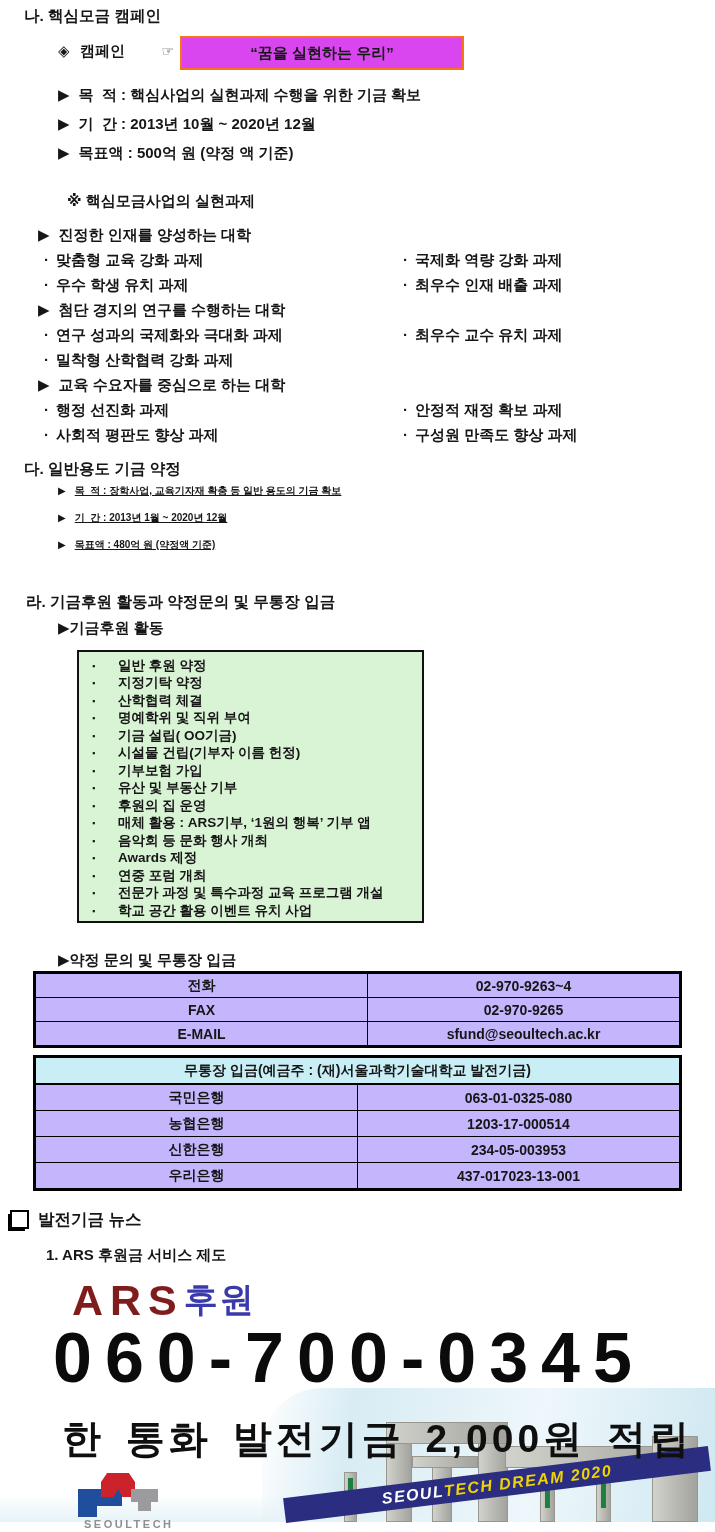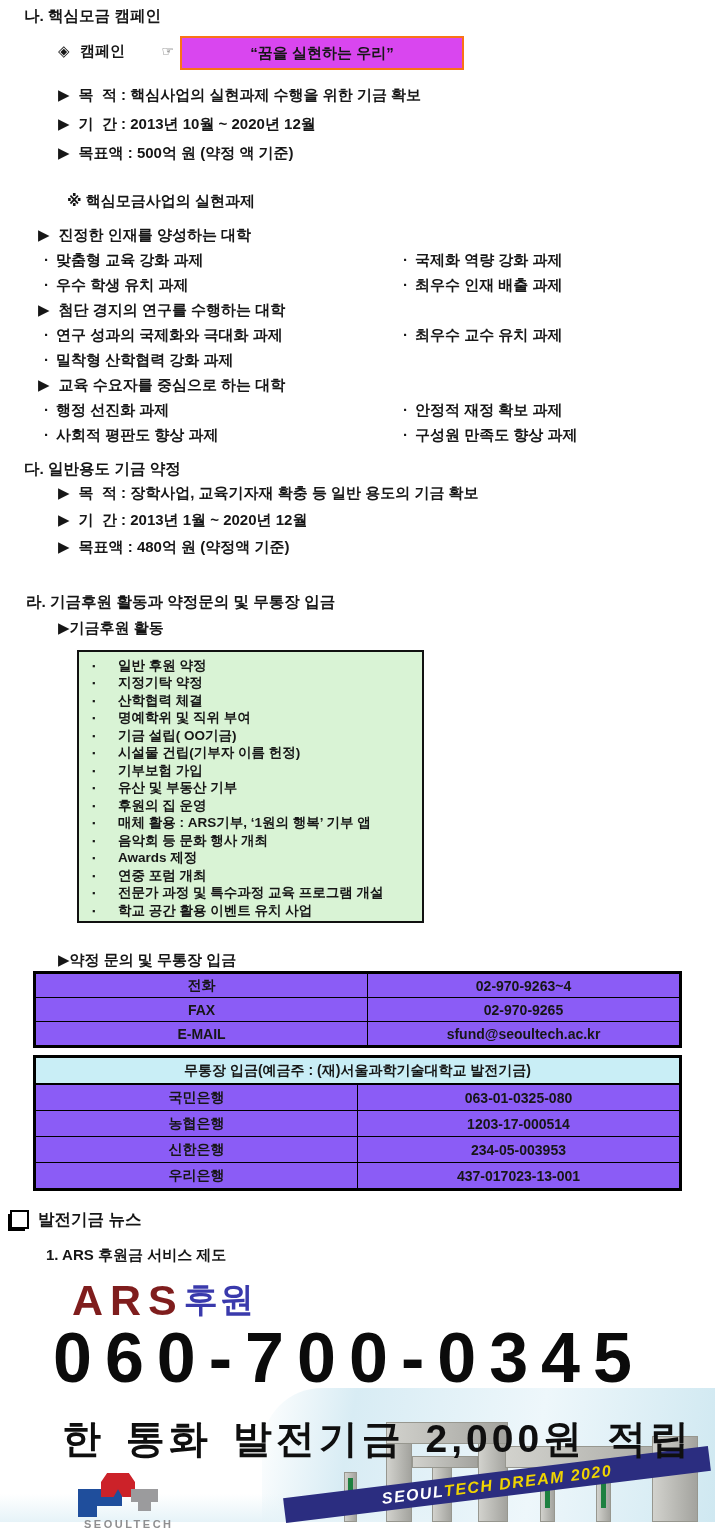--- a/index.html
+++ b/index.html
@@ -10,38 +10,38 @@
   .m{display:inline-block;margin-right:9px;}
   .b-text{white-space:pre;}
 
   
   .sec-title{font-size:15.5px;}
   .camp-label{font-size:15px;}
   .pointer{font-size:14px;color:#4a4a4a;}
   .slogan-box{left:180px;top:36px;width:280px;height:30px;background:#d946ef;border:2px solid #f97316;
               display:flex;align-items:center;justify-content:center;font-size:15px;}
   .b-line{height:29px;font-size:15px;}
-  .b-line3{height:27px;font-size:15px;}
+  .b-line3{height:27px;font-size:10px;text-decoration:underline;}
 
   
   .tasks-title{font-size:15px;text-underline-offset:3px;}
   .task-rows{left:38px;top:226px;width:660px;}
   .task-row{height:25px;font-size:15px;display:flex;}
   .task-row .cellL{width:365px;padding-left:6px;box-sizing:border-box;}
   .task-row .cellR{flex:1;}
   .dot{display:inline-block;margin-right:7px;}
 
   
   .act-box{left:77px;top:650px;width:330px;height:264px;background:#d9f3d5;border:2px solid #111;
            padding:5px 0 0 13px;}
   .act-row{display:flex;height:17.5px;font-size:13.5px;align-items:center;}
   .act-sq{width:26px;font-size:9px;}
 
   
-  table.doc{border-collapse:collapse;width:649px;table-layout:fixed;background:#8b5cf6;}
+  table.doc{border-collapse:collapse;width:649px;table-layout:fixed;background:#c4b5fd;}
   table.doc,table.doc td,table.doc th{border:1px solid #000;}
   table.doc{border:3px solid #000;}
   table.doc td{height:23px;text-align:center;font-size:14px;font-weight:600;padding:0;}
   td.lab{width:331px;}
   .bank-head{background:#c9eef6;height:26px;text-align:center;font-size:15px;font-weight:700;}
   table.bank td{height:25px;margin-left:24px;}
 
   
   .news-check{left:10px;top:1210px;width:15px;height:15px;background:#fff;border:2px solid #000;
               box-shadow:-3px 3px 0 -1px #000;}

